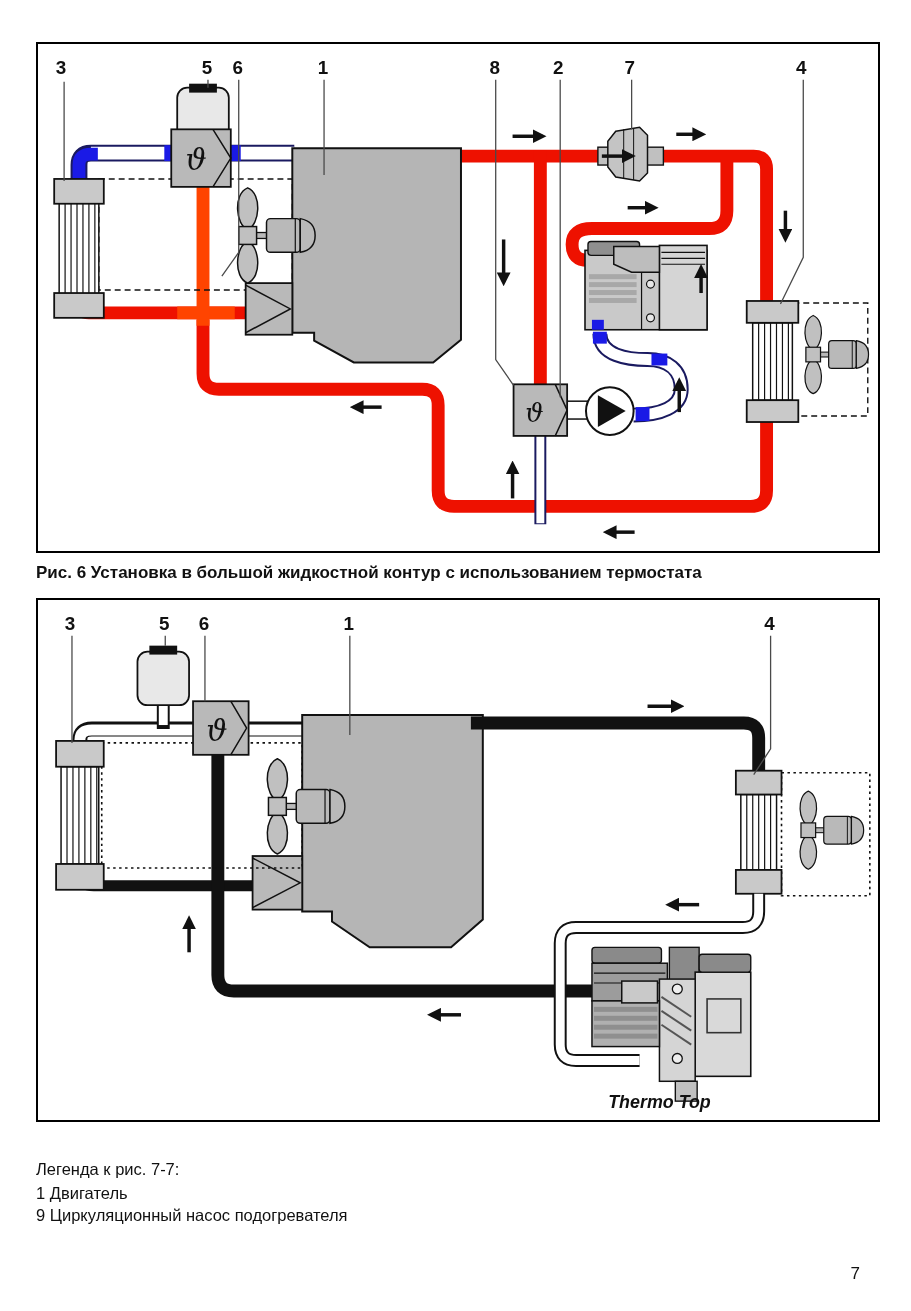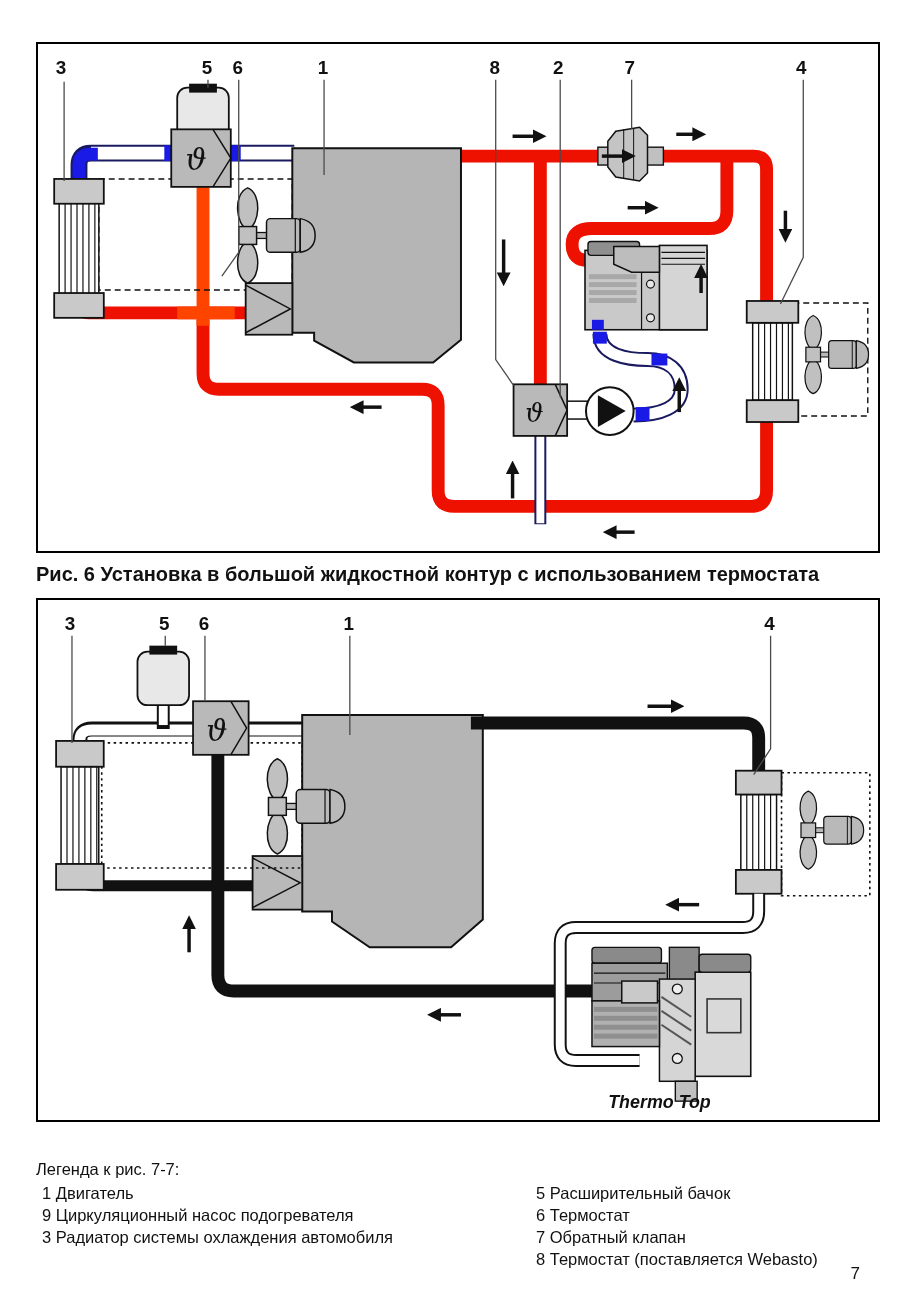--- a/index.html
+++ b/index.html
@@ -2,26 +2,26 @@
 <html><head>
 <meta charset="utf-8">
 <style>
   html,body{margin:0;padding:0;background:#fff;}
   .page{position:relative;width:911px;height:1311px;background:#ffffff;
         font-family:"Liberation Sans",sans-serif;color:#111;overflow:hidden;}
   .figure-frame{position:absolute;left:36px;width:840px;border:2px solid #000;background:#fff;}
   #fig6-frame{top:42px;height:507px;}
   #fig7-frame{top:598px;height:520px;}
   .figure-frame svg{display:block;width:100%;height:100%;}
-  .caption{position:absolute;left:36px;width:840px;font-size:20px;font-weight:bold;}
+  .caption{position:absolute;left:36px;width:840px;font-size:17px;font-weight:bold;}
   #caption-fig6{top:563px;}
   #caption-fig7{top:1133px;}
   .legend-title{position:absolute;left:36px;top:1160px;font-size:16.5px;}
   .legend-col{position:absolute;top:1182px;font-size:16.5px;line-height:22px;}
-  #legend-left{left:36px;width:470px;margin-left:6px;}
+  #legend-left{left:36px;width:470px;}
   #legend-right{left:536px;width:360px;}
   .page-number{position:absolute;left:790px;top:1264px;width:70px;text-align:right;font-size:17px;}
   .part-label{font-size:19px;font-weight:bold;fill:#111;text-anchor:middle;
               font-family:"Liberation Sans",sans-serif;}
   .theta{font-family:"DejaVu Serif",serif;font-style:italic;fill:#111;text-anchor:middle;}
   .leader{stroke:#4a4a4a;stroke-width:1.3;fill:none;}
   .arrow{stroke:#111;stroke-width:3.5;fill:none;}
   .devlabel{font-size:18px;font-weight:bold;font-style:italic;fill:#111;text-anchor:middle;
             font-family:"Liberation Sans",sans-serif;}
 </style>
@@ -334,23 +334,16 @@
 
       <text x="624" y="512" class="devlabel">Thermo Top</text>
     </svg>
   </div>
 
 
   <div class="legend-title">Легенда к рис. 7-7:</div>
   <div class="legend-col" id="legend-left">
     <div>1 Двигатель</div>
     <div>9 Циркуляционный насос подогревателя</div>
-    <div>3 Радиатор системы охлаждения автомобиля</div>
-  </div>
-  <div class="legend-col" id="legend-right">
-    <div>5 Расширительный бачок</div>
-    <div>6 Термостат</div>
-    <div>7 Обратный клапан</div>
-    <div>8 Термостат (поставляется Webasto)</div>
   </div>
 
   <div class="page-number">7</div>
 </div>
 
 </body></html>

